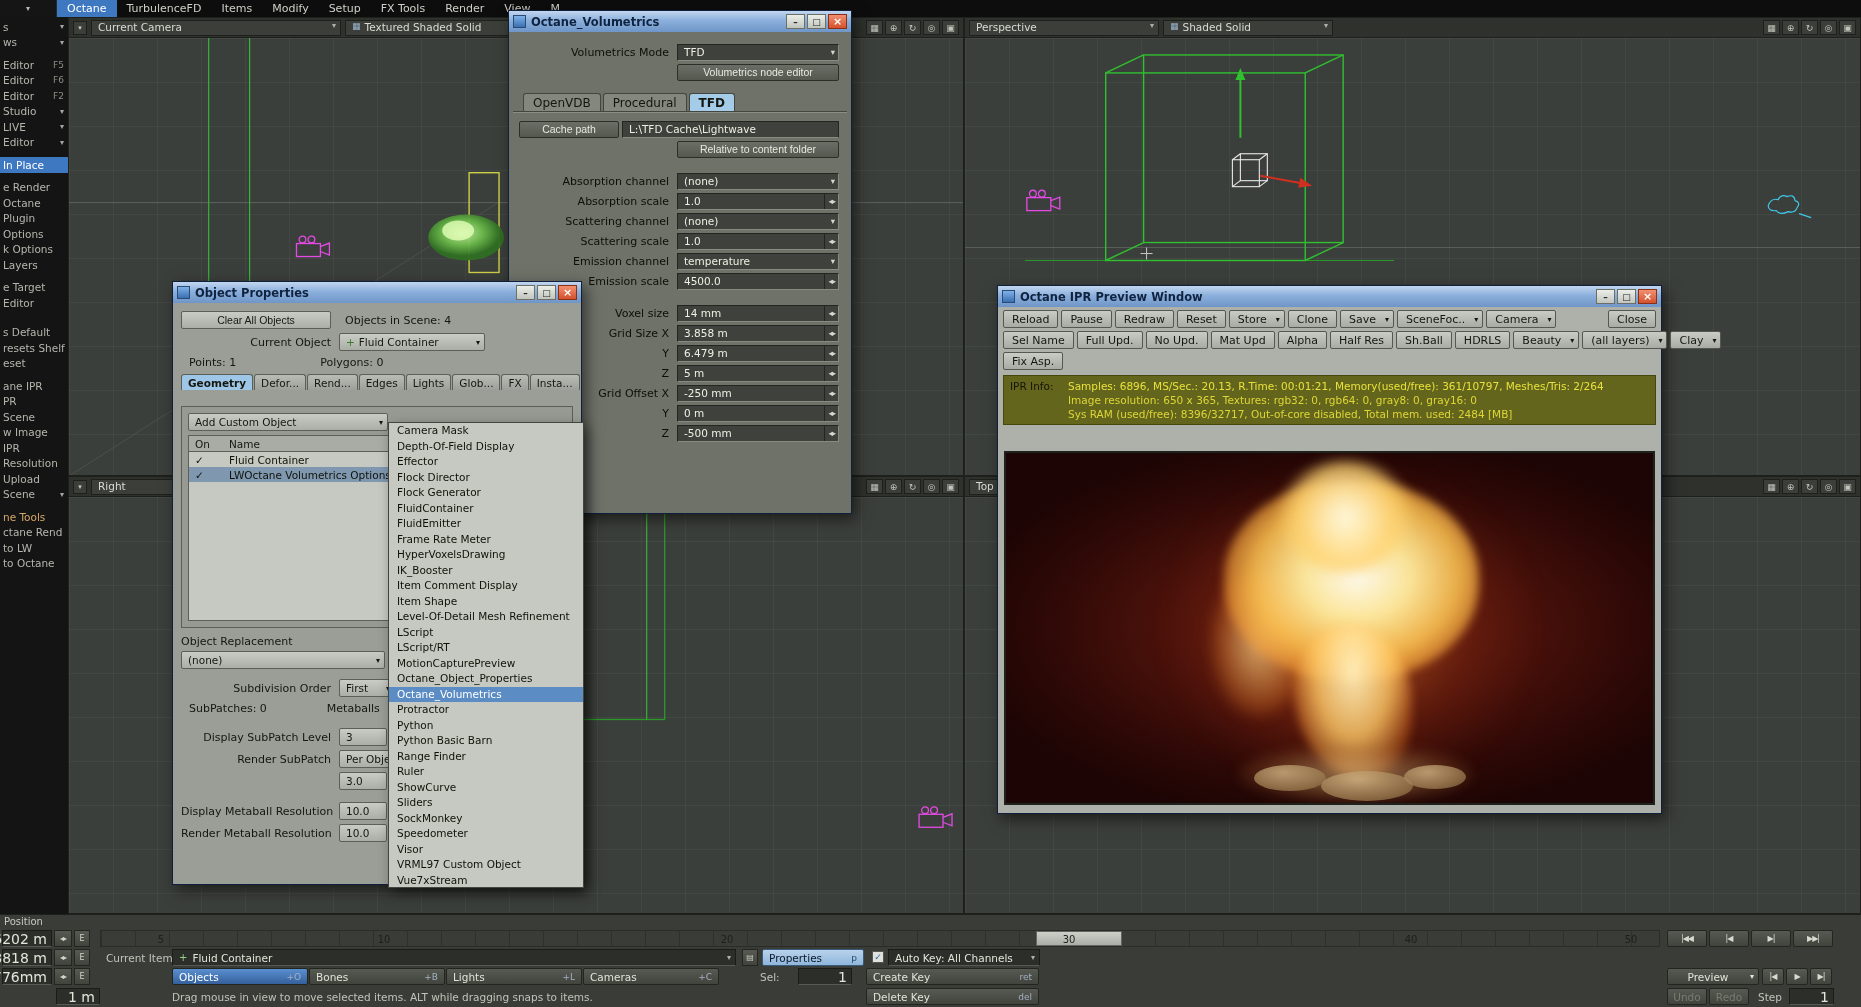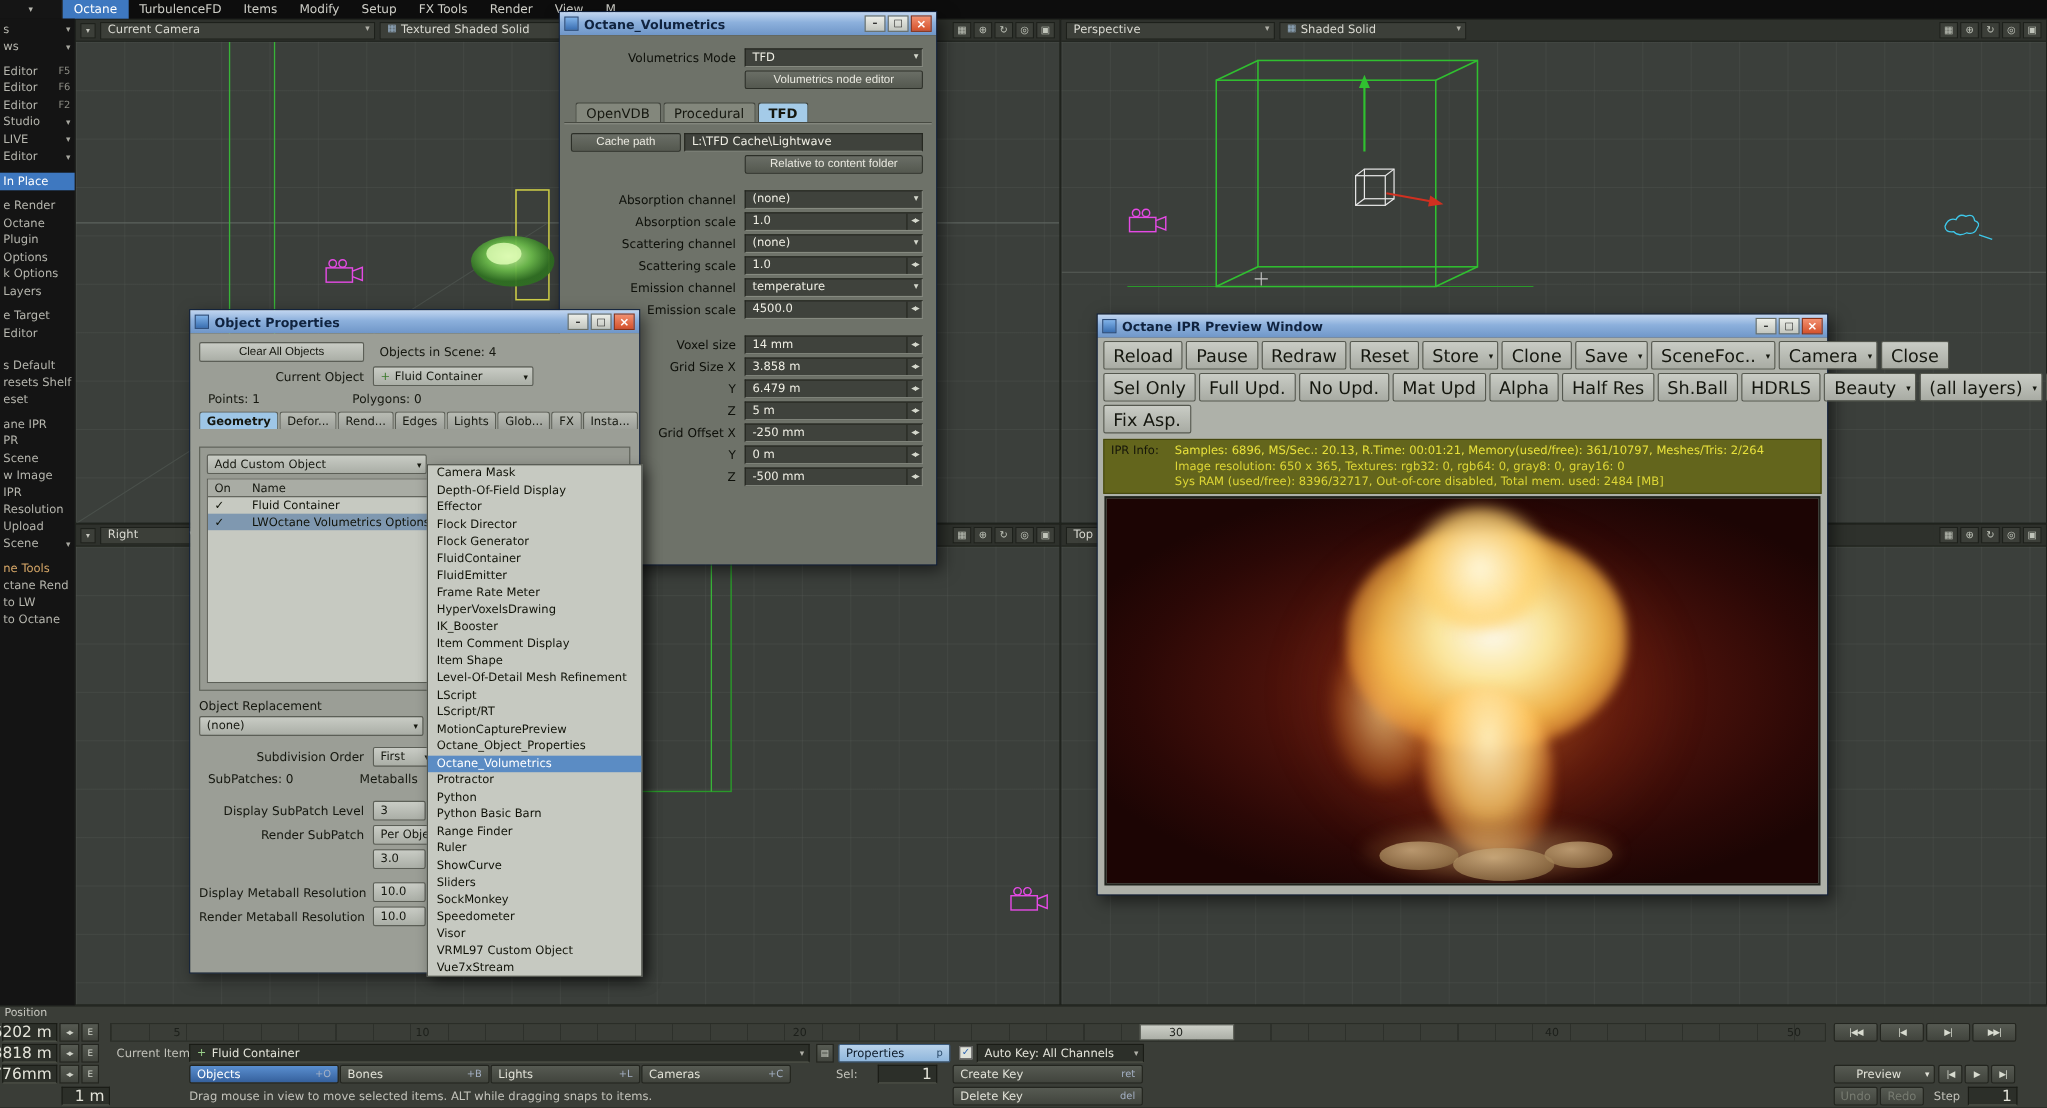--- a/index.html
+++ b/index.html
@@ -95,21 +95,21 @@
 
   
   .popup{position:absolute;left:388px;top:422px;width:196px;height:466px;z-index:40;background:#c6c9c1;border:1px solid #43463f;box-shadow:4px 5px 12px rgba(0,0,0,.45)}
   .pp-item{height:15.5px;line-height:15.5px;padding-left:8px;font-size:10.5px;color:#101208;white-space:nowrap;overflow:hidden}
   .pp-item.selected{background:#5b8cc4;color:#fff}
 
   
   .win-ipr{left:997px;top:285px;width:665px;height:529px;z-index:25}
   .ipr-body{position:absolute;top:21px;left:0;right:0;bottom:0;background:#aeb1a9}
   .ipr-row{display:flex;gap:3px;margin:3px 5px 0}
-  .ipr-btn{position:relative;background:linear-gradient(#c9ccc5,#a8aba3);border:1px solid #55584f;border-radius:2px;font-size:16px;color:#15170f;height:18px;display:flex;align-items:center;padding:12px 8px;white-space:nowrap}
+  .ipr-btn{position:relative;background:linear-gradient(#c9ccc5,#a8aba3);border:1px solid #55584f;border-radius:2px;font-size:11px;color:#15170f;height:18px;display:flex;align-items:center;padding:0 8px;white-space:nowrap}
   .ipr-btn.arrow{padding-right:17px}
   .ipr-btn.arrow::after{content:"▾";position:absolute;right:4px;font-size:8px}
   .ipr-btn.right{margin-left:auto}
   .ipr-info{margin:5px 5px 0;background:#63651c;border:1px solid #45470f;padding:3px 6px;font-size:10.5px;line-height:14px}
   .ii-l1{display:flex}
   .ii-label{width:58px;color:#15150a;flex:none}
   .ii-text{color:#e8e13c;white-space:nowrap;overflow:hidden}
   .ii-line{color:#ddd636;padding-left:58px;white-space:nowrap;overflow:hidden}
   .ipr-render{position:absolute;left:6px;right:6px;top:144px;bottom:8px;border:2px solid #1f221c;overflow:hidden;
     background:radial-gradient(ellipse 60% 55% at 52% 50%, #6e1f12 0%, #4c120b 45%, #2b0806 80%, #1c0504 100%)}
@@ -846,21 +846,21 @@
           <div class="ipr-btn arrow">
             <span>Camera</span>
           </div>
           <div class="ipr-btn right">
             <span>Close</span>
           </div>
         </div>
       <div class="ipr-row">
 
       <div class="ipr-btn">
-            <span>Sel Only</span>
+            <span>Sel Name</span>
           </div>
           <div class="ipr-btn">
             <span>Full Upd.</span>
           </div>
           <div class="ipr-btn">
             <span>No Upd.</span>
           </div>
           <div class="ipr-btn">
             <span>Mat Upd</span>
           </div>

